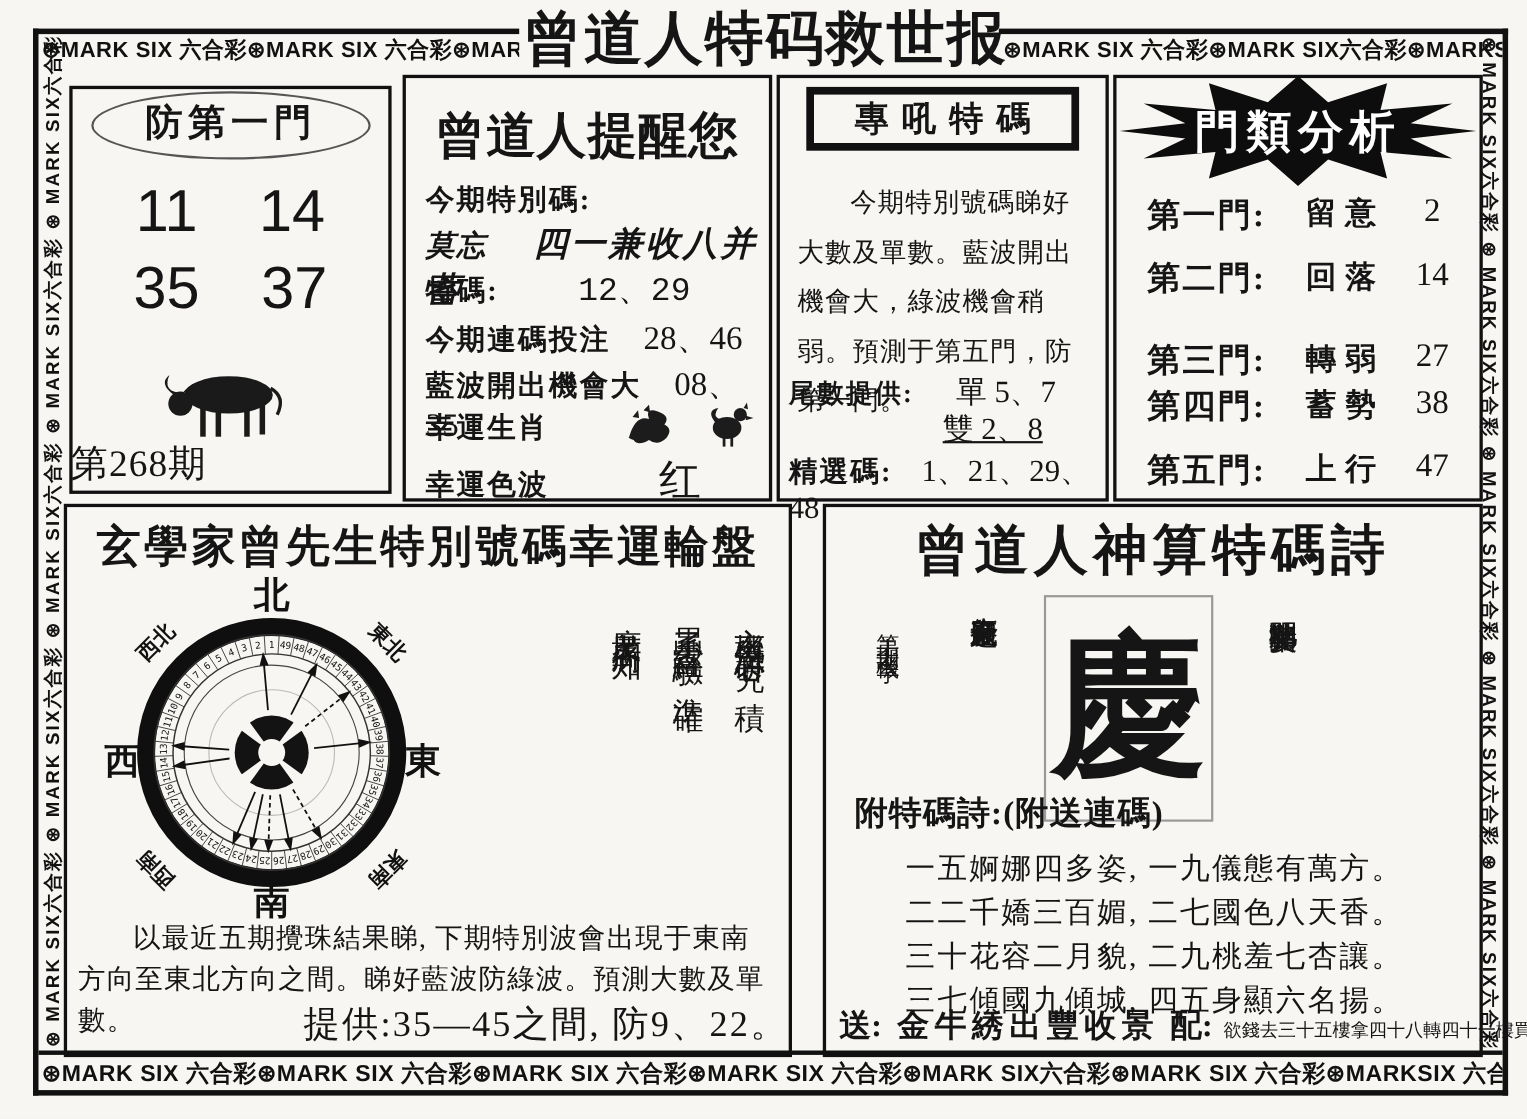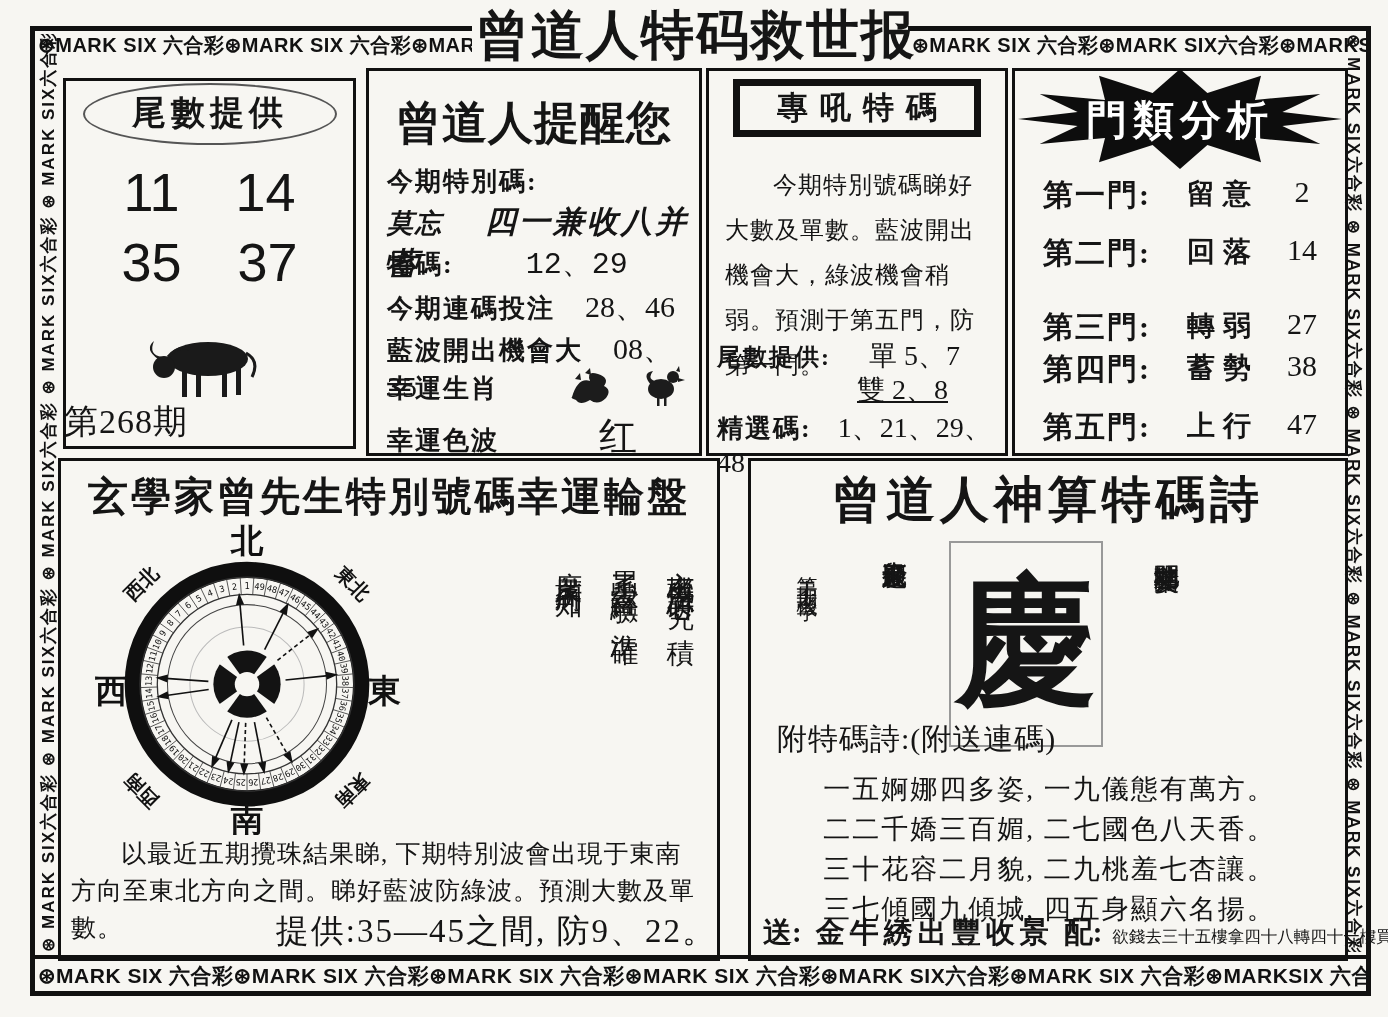--- a/index.html
+++ b/index.html
@@ -35,21 +35,21 @@
 <div class="hband" style="left:38px;top:32px;width:434px;height:26px;">⊛MARK SIX 六合彩⊛MARK SIX 六合彩⊛MARK SIX 六合彩⊛</div>
 <div class="hband" style="left:912px;top:32px;width:454px;height:26px;">⊛MARK SIX 六合彩⊛MARK SIX六合彩⊛MARKSIX第二版⊛</div>
 <div class="hband" style="left:38px;top:962px;width:1328px;height:28px;font-size:21px;">⊛MARK SIX 六合彩⊛MARK SIX 六合彩⊛MARK SIX 六合彩⊛MARK SIX 六合彩⊛MARK SIX六合彩⊛MARK SIX 六合彩⊛MARKSIX 六合彩⊛MARK⊛</div>
 <div class="vband flip" style="left:37px;top:34px;width:22px;height:918px;">⊛ MARK SIX六合彩 ⊛ MARK SIX六合彩 ⊛ MARK SIX六合彩 ⊛ MARK SIX六合彩 ⊛ MARK SIX六合彩 ⊛</div>
 <div class="vband" style="left:1343px;top:34px;width:22px;height:918px;">⊛ MARK SIX六合彩 ⊛ MARK SIX六合彩 ⊛ MARK SIX六合彩 ⊛ MARK SIX六合彩 ⊛ MARK SIX六合彩 ⊛</div>
 
 <div class="abs serif b" style="left:476px;top:0px;width:436px;height:62px;font-size:53px;letter-spacing:2px;text-align:center;white-space:nowrap;">曾道人特码救世报</div>
 
 <div class="panel" style="left:63px;top:78px;width:287px;height:365px;">
   <div class="abs" style="left:17px;top:2px;width:250px;height:58px;border:2px solid #555;border-radius:50%;">
-    <div class="serif b" style="font-size:34px;letter-spacing:5px;text-align:center;line-height:56px;">尾數提供</div>
+    <div class="serif b" style="font-size:34px;letter-spacing:5px;text-align:center;line-height:56px;">防第一門</div>
   </div>
   <div class="abs sans" style="left:0;top:80px;width:100%;display:flex;justify-content:center;gap:56px;font-size:54px;">
     <span>11</span>
     <span>14</span>
   </div>
   <div class="abs sans" style="left:0;top:150px;width:100%;display:flex;justify-content:center;gap:56px;font-size:54px;">
     <span>35</span>
     <span>37</span>
   </div>
   <svg class="abs" style="left:72px;top:240px;" width="135" height="82" viewBox="0 0 135 82">
@@ -328,21 +328,21 @@
 <div class="panel" style="left:748px;top:458px;width:594px;height:497px;">
   <div class="abs serif b" style="left:0;top:6px;width:100%;text-align:center;font-size:49px;letter-spacing:5px;">曾道人神算特碼詩</div>
 
   <div class="vtxt serif" style="left:42px;top:98px;height:185px;font-size:21px;letter-spacing:4px;">第十二期玄機字</div>
   <div class="vtxt serif" style="left:126px;top:80px;height:180px;font-size:26px;letter-spacing:0px;">迎來金鼠慶新春</div>
   <div class="abs" style="left:198px;top:80px;width:150px;height:202px;border:2px solid #999;">
     <div class="serif b" style="font-size:142px;line-height:198px;text-align:center;">慶</div>
   </div>
   <div class="vtxt serif" style="left:398px;top:84px;height:180px;font-size:26px;letter-spacing:0px;">宰掉肥豬開美宴</div>
 
-  <div class="abs serif" style="left:26px;top:258px;font-size:30px;font-weight:400;letter-spacing:1px;">附特碼詩:(附送連碼)</div>
+  <div class="abs serif" style="left:26px;top:258px;font-size:30px;font-weight:700;letter-spacing:1px;">附特碼詩:(附送連碼)</div>
 
   <div class="abs" style="left:26px;top:308px;width:545px;">
     <div class="serif poemline" style="font-size:27px;line-height:40px;">一五婀娜四多姿, 一九儀態有萬方。</div>
     <div class="serif poemline" style="font-size:27px;line-height:40px;">二二千嬌三百媚, 二七國色八天香。</div>
     <div class="serif poemline" style="font-size:27px;line-height:40px;">三十花容二月貌, 二九桃羞七杏讓。</div>
     <div class="serif poemline" style="font-size:27px;line-height:40px;">三七傾國九傾城, 四五身顯六名揚。</div>
   </div>
 
   <div class="abs" style="left:12px;top:452px;width:570px;white-space:nowrap;display:flex;align-items:baseline;">
     <span class="serif b" style="font-size:29px;">送:</span>

